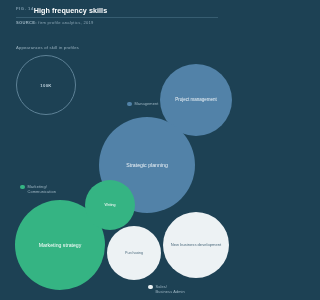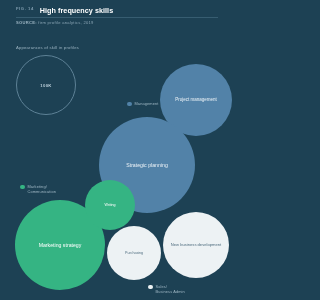--- a/index.html
+++ b/index.html
@@ -8,21 +8,21 @@
     background:#1d4154;
     font-family:"Liberation Sans", sans-serif;
     color:#ffffff;
     overflow:hidden;
     position:relative;
   }
   #page { position:absolute; inset:0; overflow:hidden; }
 
   
   .header { position:absolute; left:16px; top:6px; width:202px; }
-  .fig-line { display:flex; align-items:flex-start; gap:6px; white-space:nowrap; }
+  .fig-line { display:flex; align-items:flex-start; gap:0; white-space:nowrap; }
   .fig-num {
     font-size:4.2px; letter-spacing:.55px; color:#7e9cae;
     text-transform:uppercase; font-weight:700;
   }
   .fig-title { font-size:7.2px; font-weight:700; color:#ffffff; letter-spacing:.05px; }
   .rule { position:absolute; left:16px; top:16.5px; width:202px; height:1px; background:#375d71; }
   .source {
     position:absolute; left:16px; top:19.5px;
     font-size:4.1px; letter-spacing:.28px; color:#8aa5b5; white-space:nowrap;
   }

